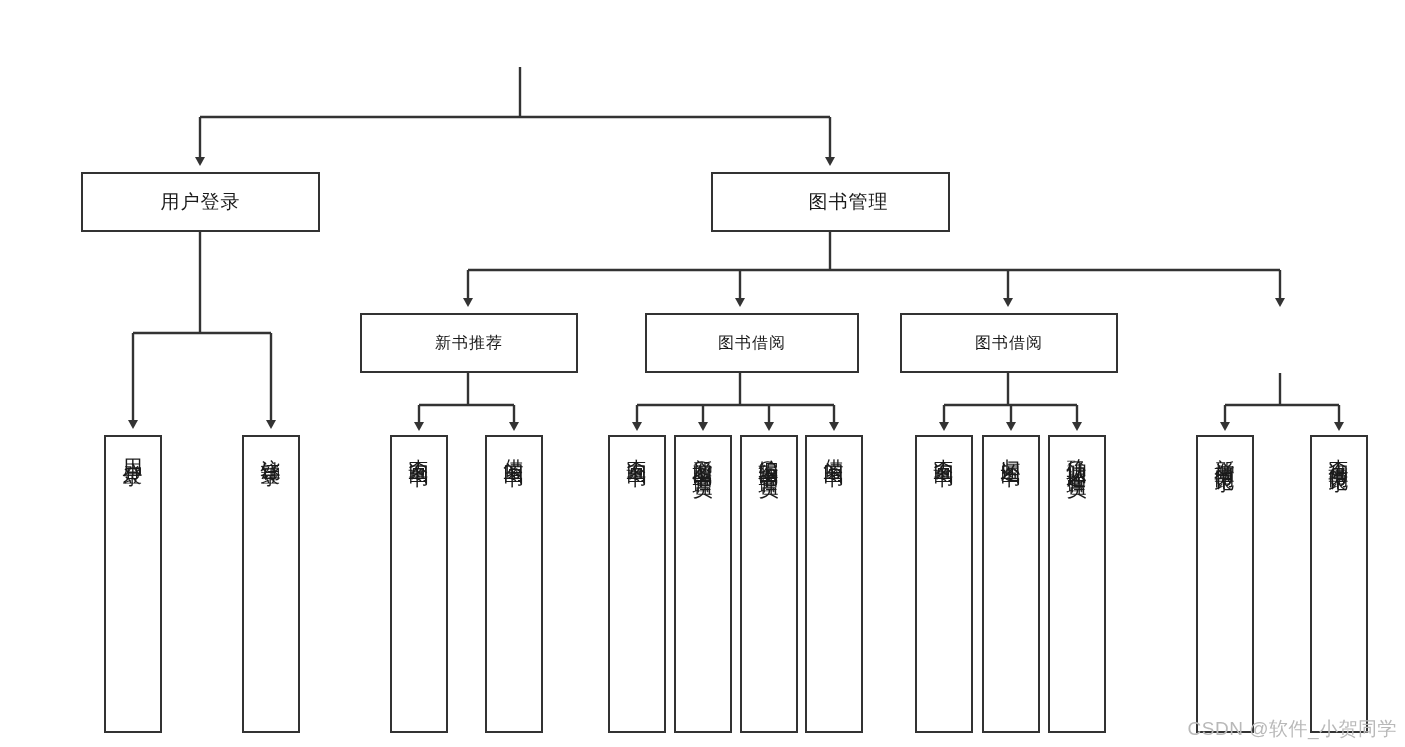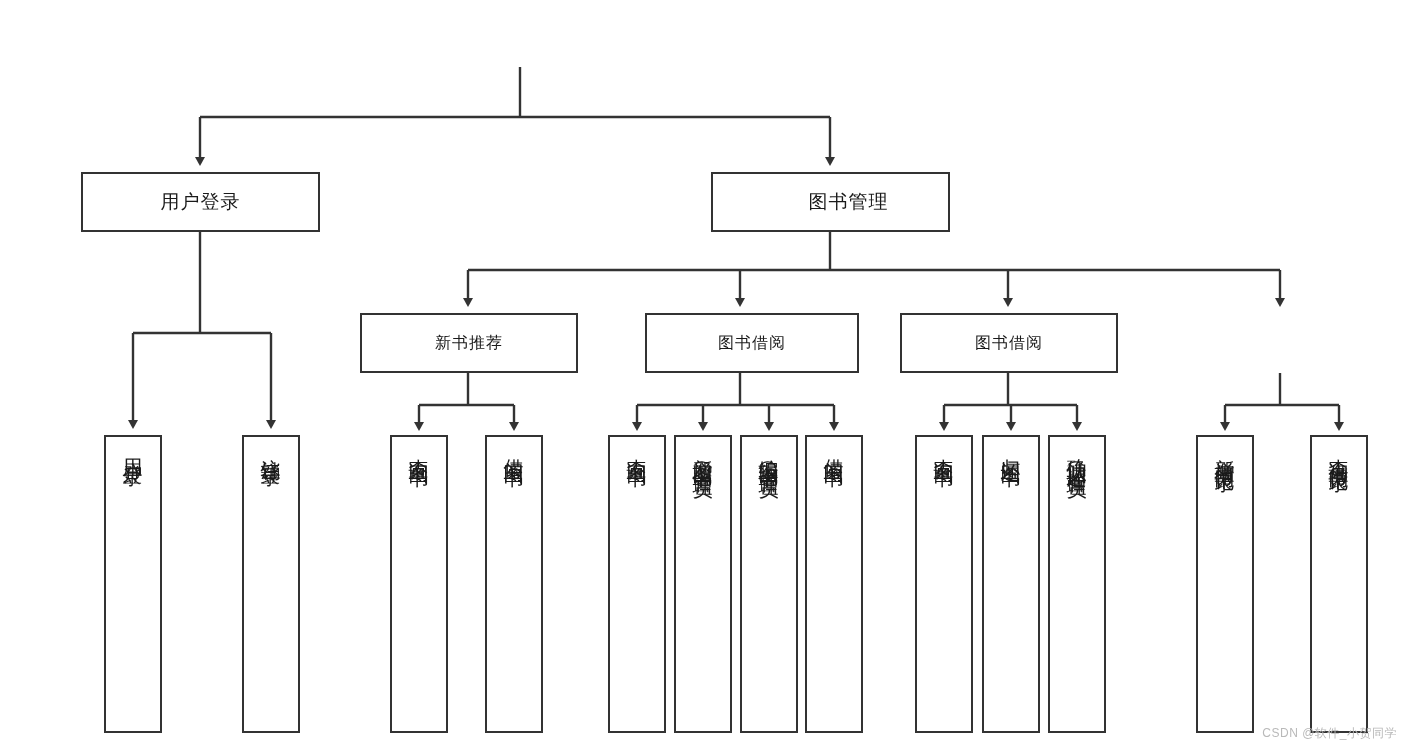--- a/index.html
+++ b/index.html
@@ -92,21 +92,21 @@
     text-orientation: upright;
     font-size: 20px;
     letter-spacing: 3px;
     line-height: 1;
     white-space: nowrap;
   }
   .watermark {
     position: absolute;
     right: 8px;
     bottom: 5px;
-    font-size: 12px;
+    font-size: 19px;
     color: #b9b9b9;
     letter-spacing: 0.5px;
     white-space: nowrap;
   }
 </style>
 </head>
 <body>
 
 <div id="canvas">
 

